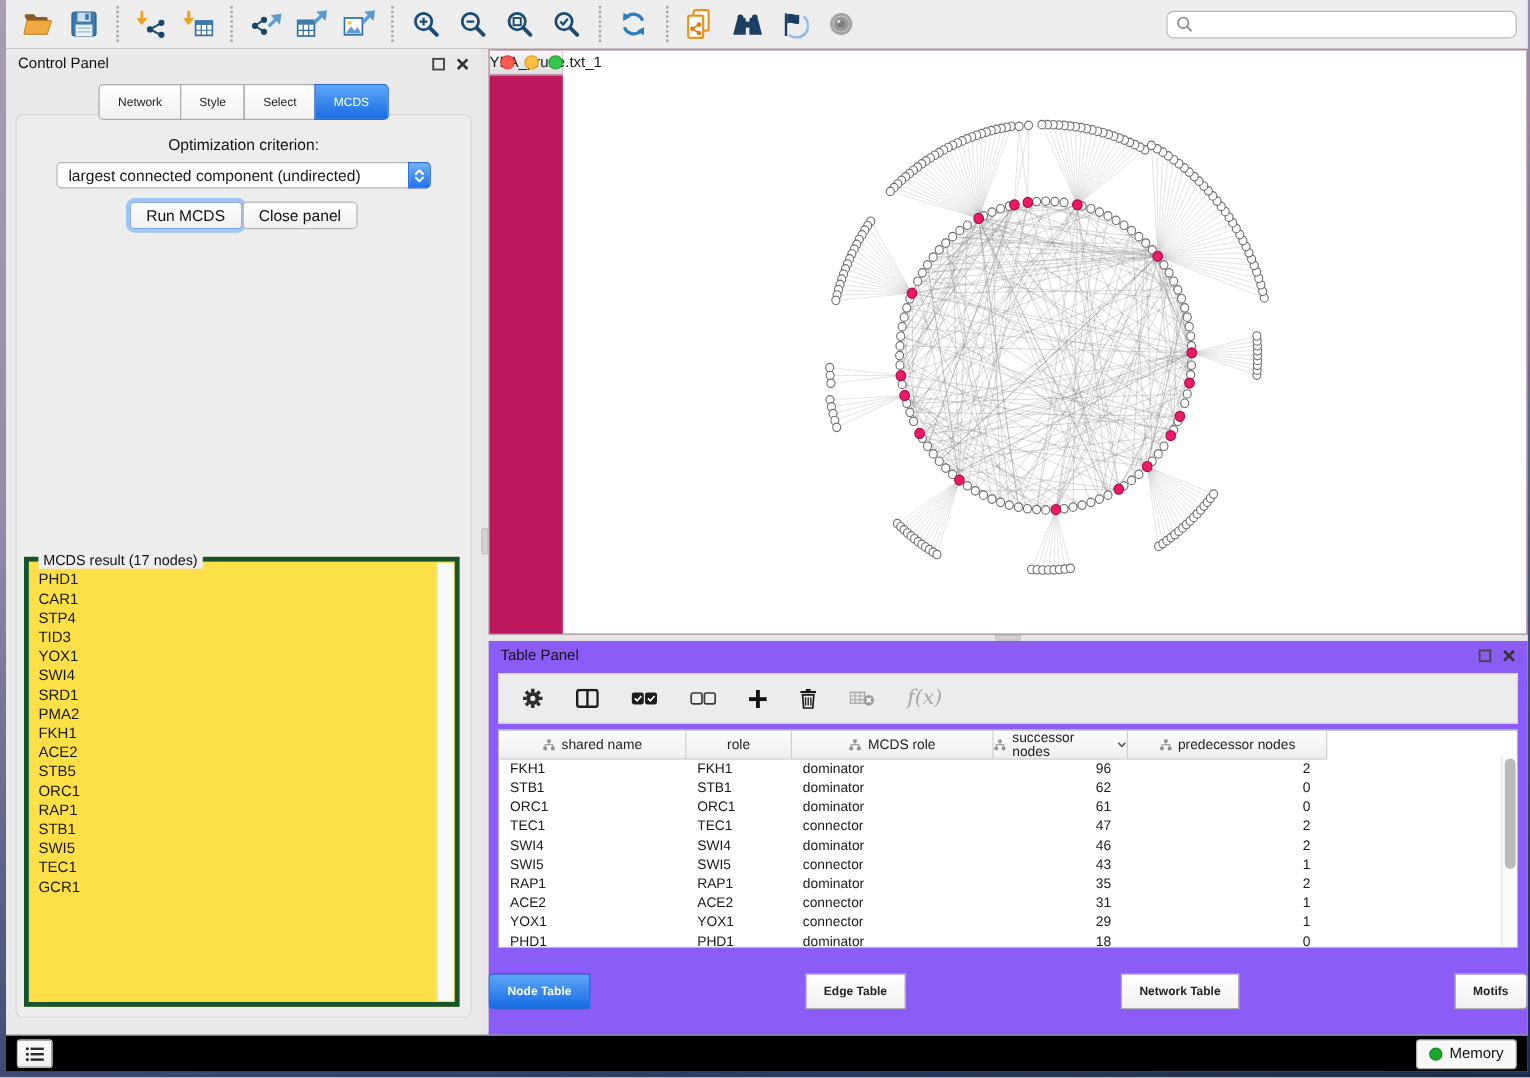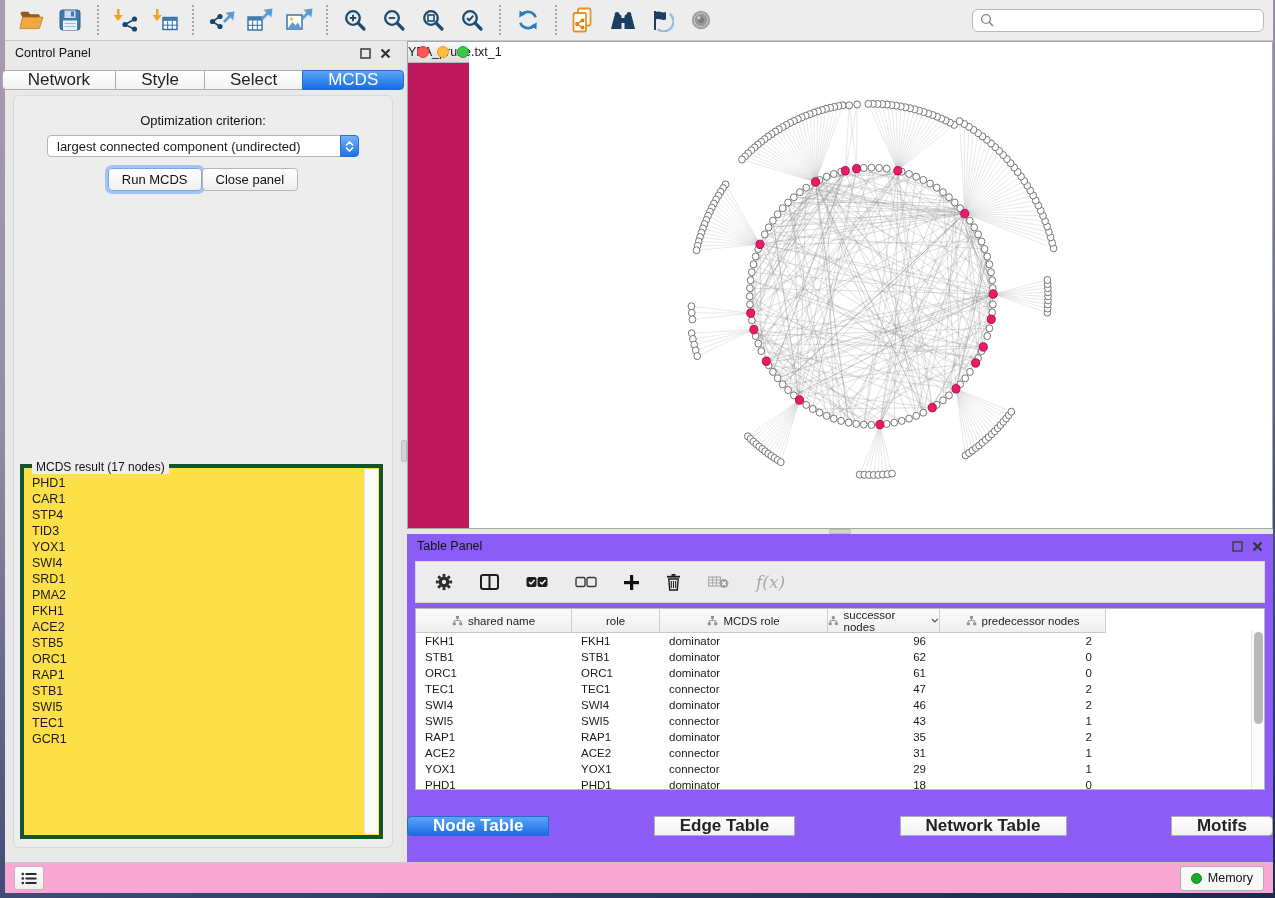--- a/index.html
+++ b/index.html
@@ -22,21 +22,21 @@
 
   
   .main { display:flex; height:821px; }
 
   
   .control-panel { width:396px; position:relative; background:#E9E9E9; }
   .panel-titlebar { height:24px; display:flex; align-items:center; justify-content:space-between; padding:0 10px; }
   .panel-title { font-size:12.5px; color:#111; }
   .win-btns { display:flex; gap:9px; align-items:center; }
   .cp-tabs { display:flex; justify-content:center; margin-top:5px; position:relative; z-index:2; }
-  .tab { height:20px; padding:0 25px; display:flex; align-items:center; font-size:17px; color:#222;
+  .tab { height:30px; padding:0 15px; display:flex; align-items:center; font-size:10px; color:#222;
     background:linear-gradient(#FFFFFF,#F1F1F1); border:1px solid #ACACAC; margin-left:-1px; }
   .tab.first { border-radius:4px 0 0 4px; margin-left:0; }
   .tab.last { border-radius:0 4px 4px 0; }
   .tab.active { background:linear-gradient(#5CA6F7,#186CE4); border-color:#2C68CC; color:#fff; }
   .cp-content { position:absolute; left:8px; right:8px; top:54px; bottom:14px;
     background:#EDEDED; border:1px solid #D9D9D9; border-radius:6px; }
   .opt-label { text-align:center; margin-top:17px; font-size:13px; color:#111; }
   .select { width:312px; height:22px; margin:7px auto 0; background:#fff; border:1px solid #B5B5B5;
     border-radius:4px; display:flex; align-items:center; }
   .select-value { flex:1; padding:0 9px; font-size:13px; white-space:nowrap; overflow:hidden; }
@@ -93,21 +93,21 @@
   .trow { display:flex; height:16px; align-items:center; }
   .td { overflow:hidden; white-space:nowrap; }
   .td.left { padding-left:9px; }
   .td.num { text-align:right; padding-right:14px; }
   .tscroll { position:absolute; top:21px; right:0; bottom:0; width:13px; background:#FBFBFB;
     border-left:1px solid #E4E4E4; }
   .tthumb { width:9px; margin:2px auto 0; height:92px; background:#B9B9B9; border-radius:5px; }
   .tp-tabs { flex:1; display:flex; justify-content:space-between; align-items:center; min-height:0;font-weight:bold; }
 
   
-  .status-bar { height:31px; border-top:1px solid #C8C8C8; background:#f9a8d4;
+  .status-bar { height:31px; border-top:1px solid #C8C8C8; background:#000000;
     display:flex; align-items:center; justify-content:space-between; padding:0 9px; }
   .list-btn { width:30px; height:24px; background:linear-gradient(#FCFCFC,#EFEFEF);
     border:1px solid #B9B9B9; border-radius:3px; display:flex; align-items:center; justify-content:center; }
   .memory-btn { height:25px; background:#F8F8F8; border:1px solid #ADADAD; border-radius:3px;
     display:flex; align-items:center; gap:6px; padding:0 10px; font-size:12.5px; color:#111; }
   .mem-dot { width:11px; height:11px; border-radius:50%; background:#1DA62B; border:1px solid #128A1E; }
 </style>
 </head>
 <body>
 

